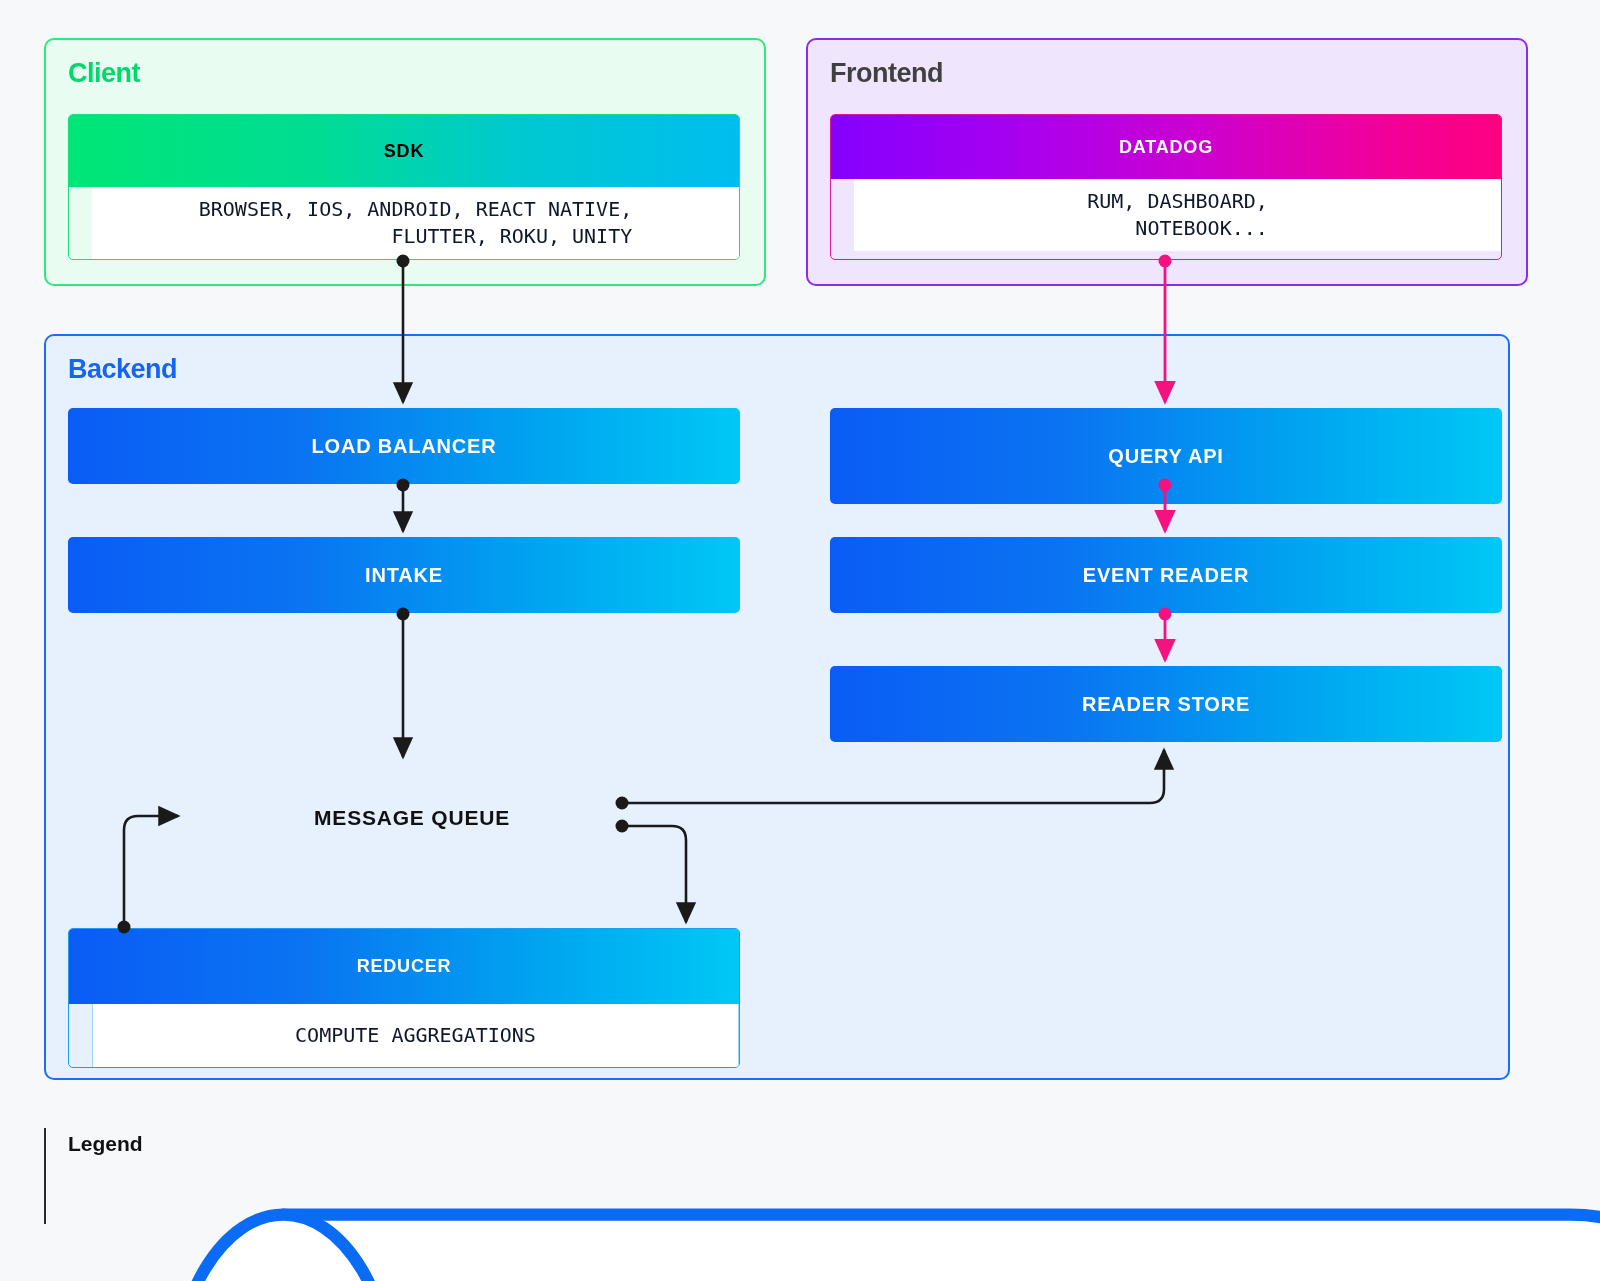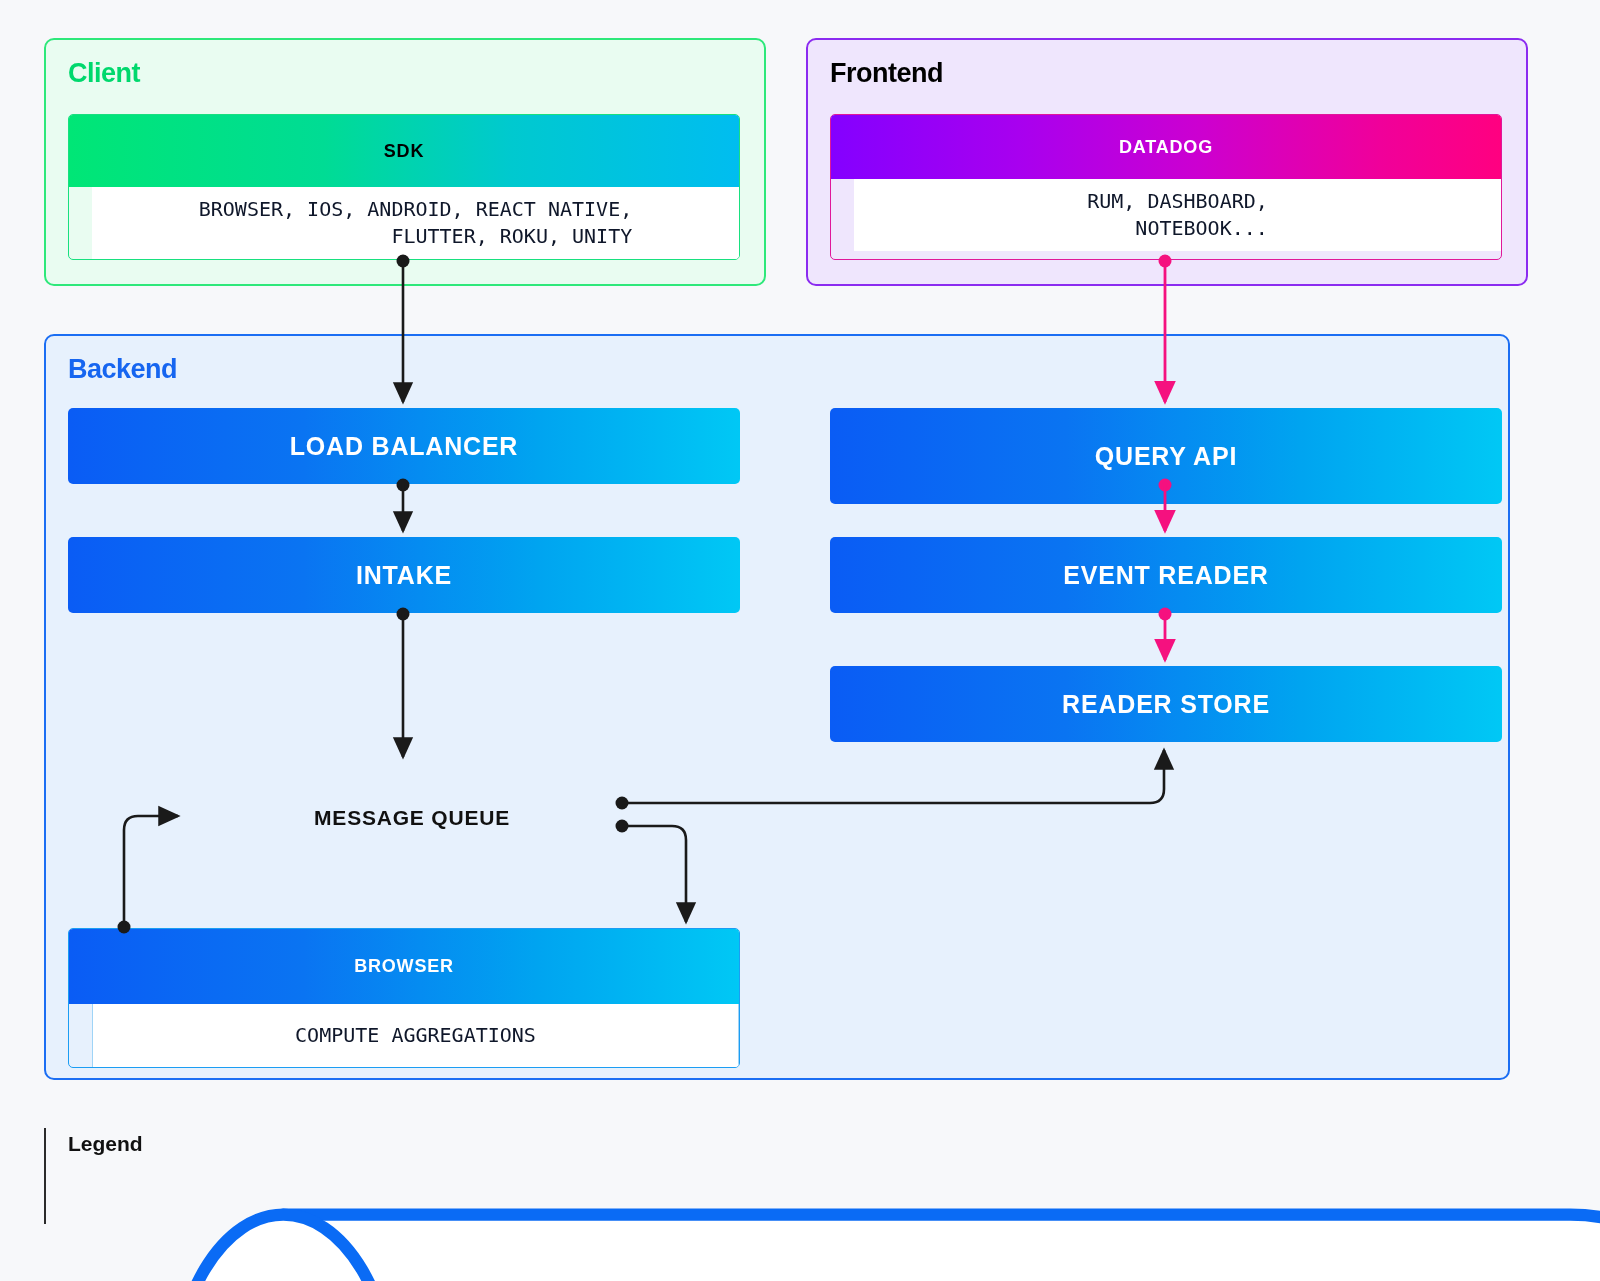--- a/index.html
+++ b/index.html
@@ -21,21 +21,21 @@
     letter-spacing:-0.5px;
     line-height:1;
   }
 
   #client-group{left:44px;top:38px;width:722px;height:248px;
     background:#e9fcf1;border:2px solid #2ee87a;}
   #client-title{left:68px;top:60px;color:#00d86d;}
 
   #frontend-group{left:806px;top:38px;width:722px;height:248px;
     background:#efe6fd;border:2px solid #8b2bf0;}
-  #frontend-title{left:830px;top:60px;color:#000000;}
+  #frontend-title{left:830px;top:60px;color:#404040;}
 
   #backend-group{left:44px;top:334px;width:1466px;height:746px;
     background:#e7f1fd;border:2px solid #1b6ef3;}
   #backend-title{left:68px;top:356px;color:#1665f0;}
 
   
   .card{position:absolute;box-sizing:border-box;border-radius:5px;overflow:hidden;}
   .card .card-head{
     display:flex;align-items:center;justify-content:center;
     color:#fff;font-weight:bold;font-size:18px;letter-spacing:0.8px;
@@ -60,21 +60,21 @@
   #datadog-card{left:830px;top:114px;width:672px;height:146px;border:1px solid #e0179a;}
   #datadog-card .card-head{height:64px;
     background:linear-gradient(90deg,#8400ff 0%,#a800ef 28%,#cc00d0 55%,#f0009a 82%,#ff0080 100%);}
   #datadog-card .card-sub{height:72px;}
 
   
   .bar{
     position:absolute;box-sizing:border-box;border-radius:5px;
     background:linear-gradient(90deg,#0a5cf5 0%,#0a74f2 35%,#00a4f0 70%,#00c8f5 100%);
     display:flex;align-items:center;justify-content:center;
-    color:#fff;font-weight:bold;font-size:25px;letter-spacing:0.8px;
+    color:#fff;font-weight:bold;font-size:20px;letter-spacing:0.8px;
   }
   #load-balancer{left:68px;top:408px;width:672px;height:76px;}
   #intake{left:68px;top:537px;width:672px;height:76px;}
   #query-api{left:830px;top:408px;width:672px;height:96px;}
   #event-reader{left:830px;top:537px;width:672px;height:76px;}
   #event-store{left:830px;top:666px;width:672px;height:76px;}
 
   
   #reducer-card{left:68px;top:928px;width:672px;height:140px;border:1px solid #1b9df3;}
   #reducer-card .card-head{height:75px;
@@ -122,21 +122,21 @@
 FLUTTER, ROKU, UNITY</div>
   </div>
 
   <div class="card" id="datadog-card">
     <div class="card-head">DATADOG</div>
     <div class="card-sub">RUM, DASHBOARD,
 NOTEBOOK...</div>
   </div>
 
   <div class="card" id="reducer-card">
-    <div class="card-head">BROWSER</div>
+    <div class="card-head">REDUCER</div>
     <div class="card-sub">COMPUTE AGGREGATIONS</div>
   </div>
 
   <div class="bar" id="load-balancer">LOAD BALANCER</div>
   <div class="bar" id="intake">INTAKE</div>
   <div class="bar" id="query-api">QUERY API</div>
   <div class="bar" id="event-reader">EVENT READER</div>
   <div class="bar" id="event-store">READER STORE</div>
 
   <div id="message-queue">

